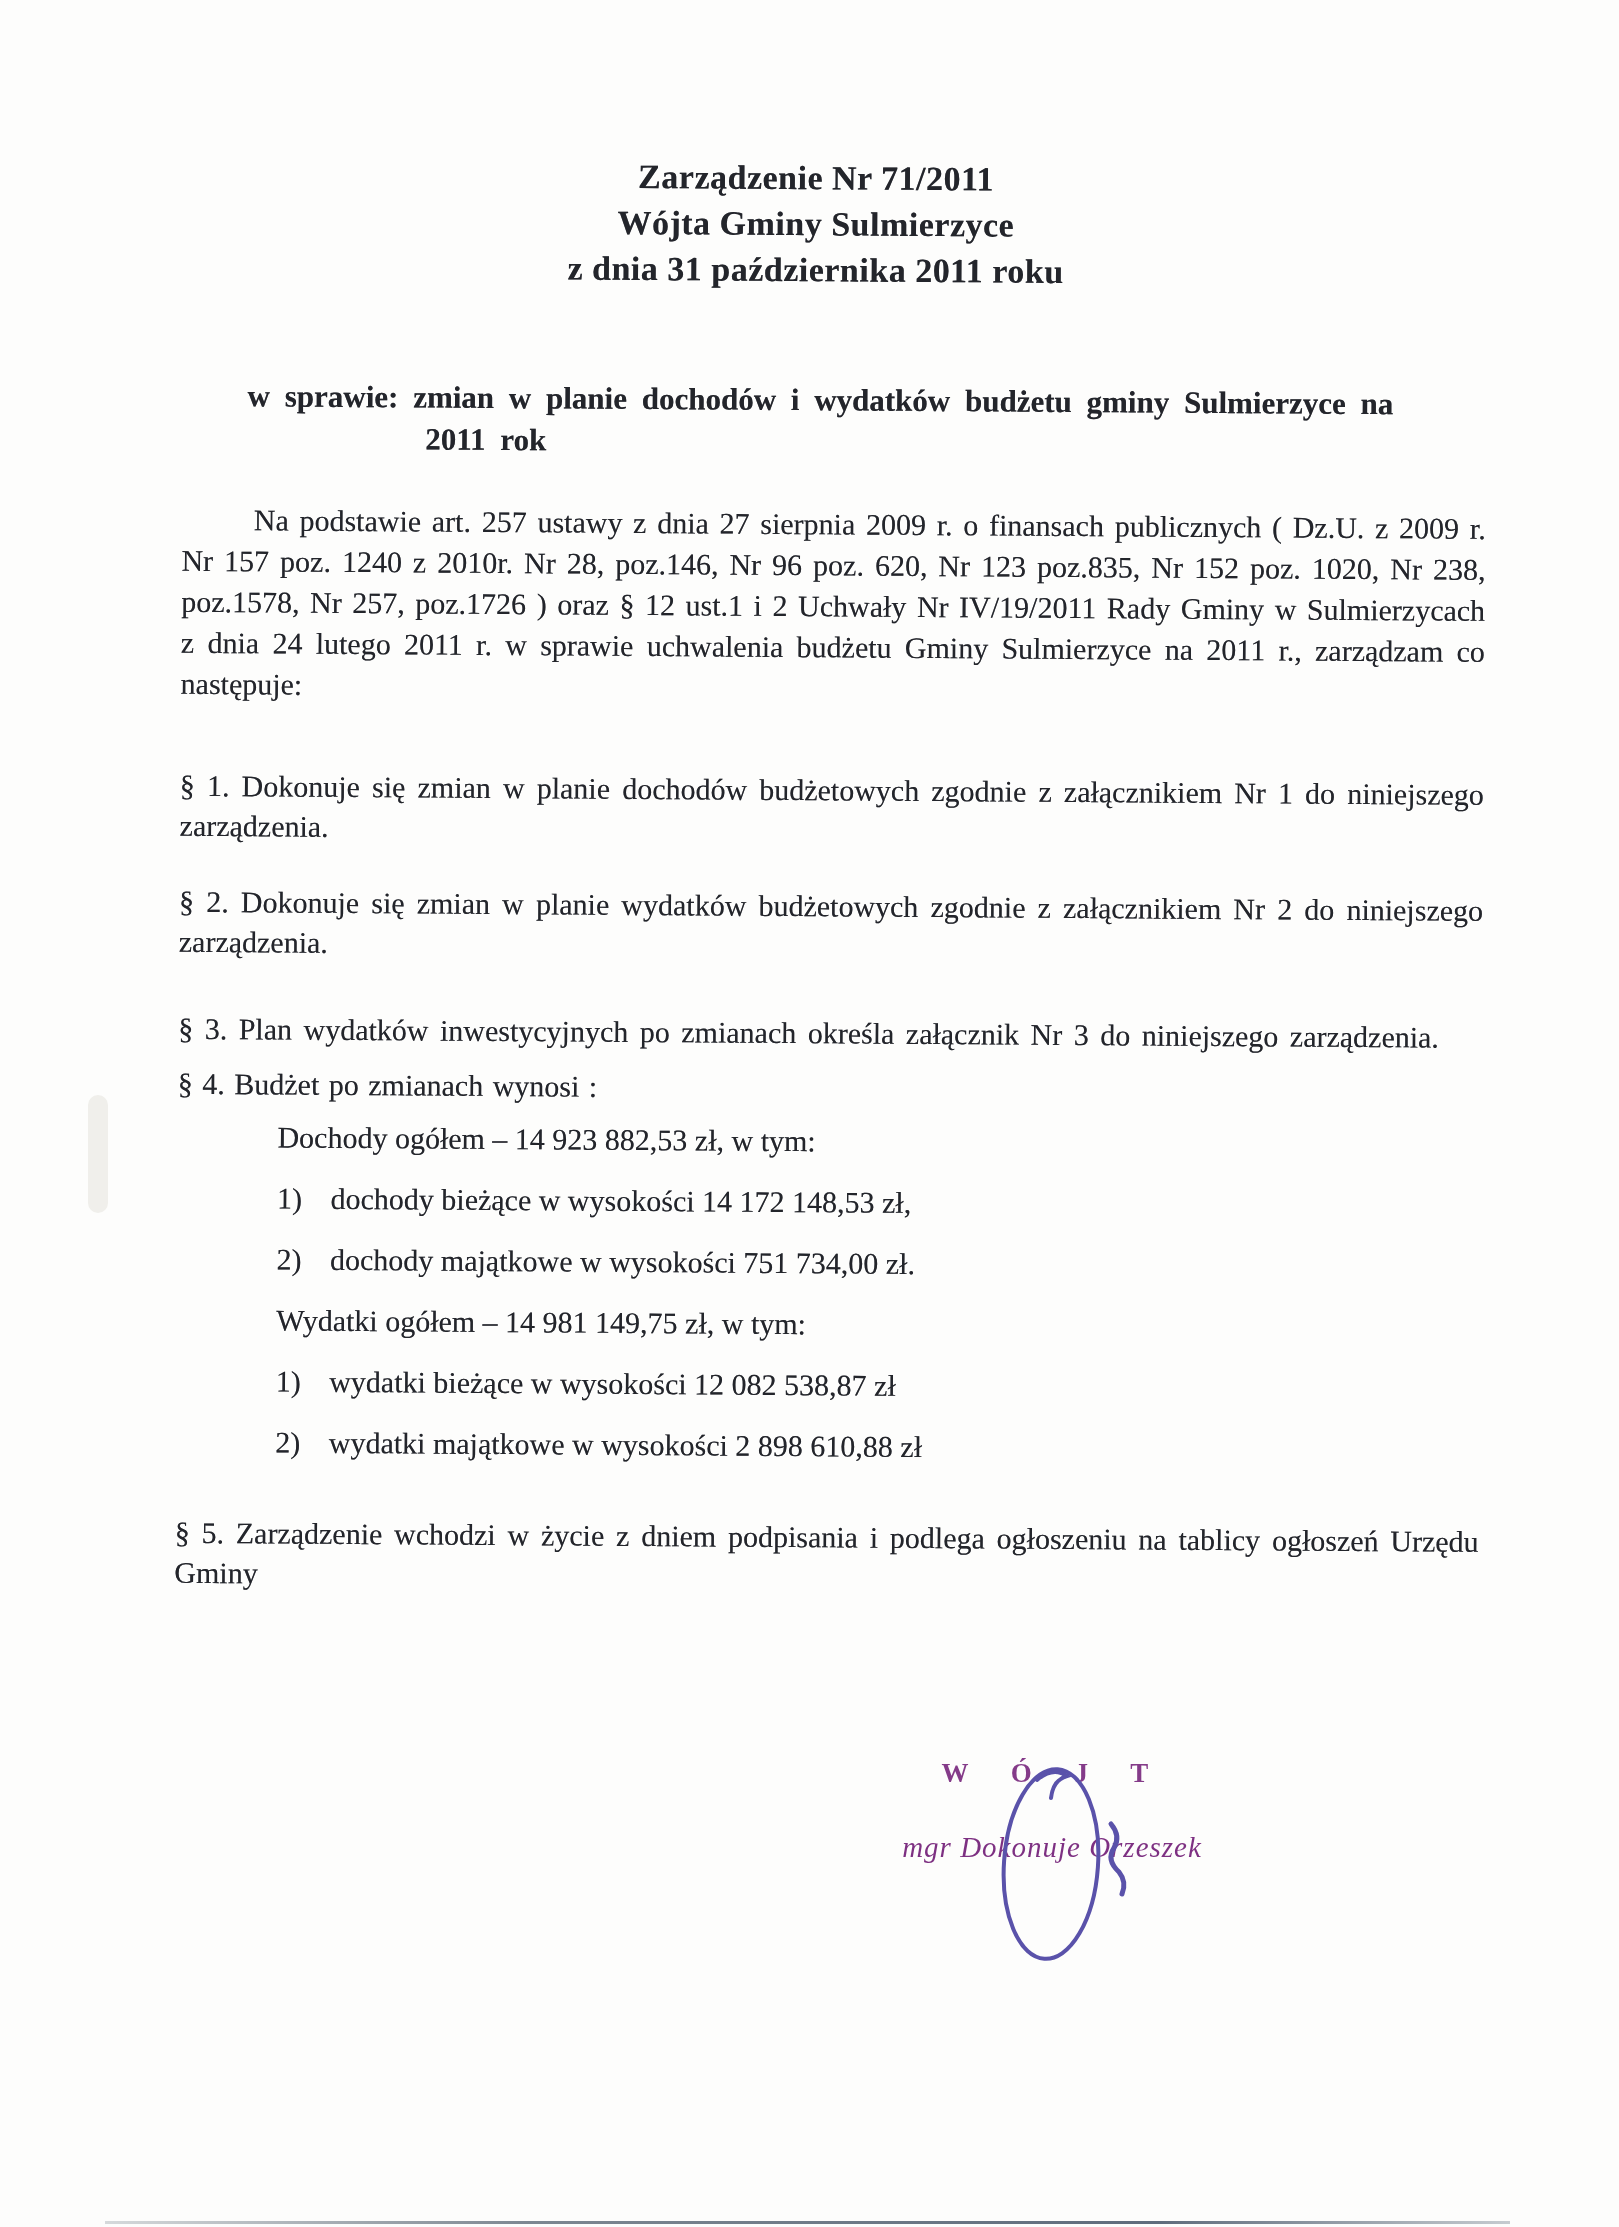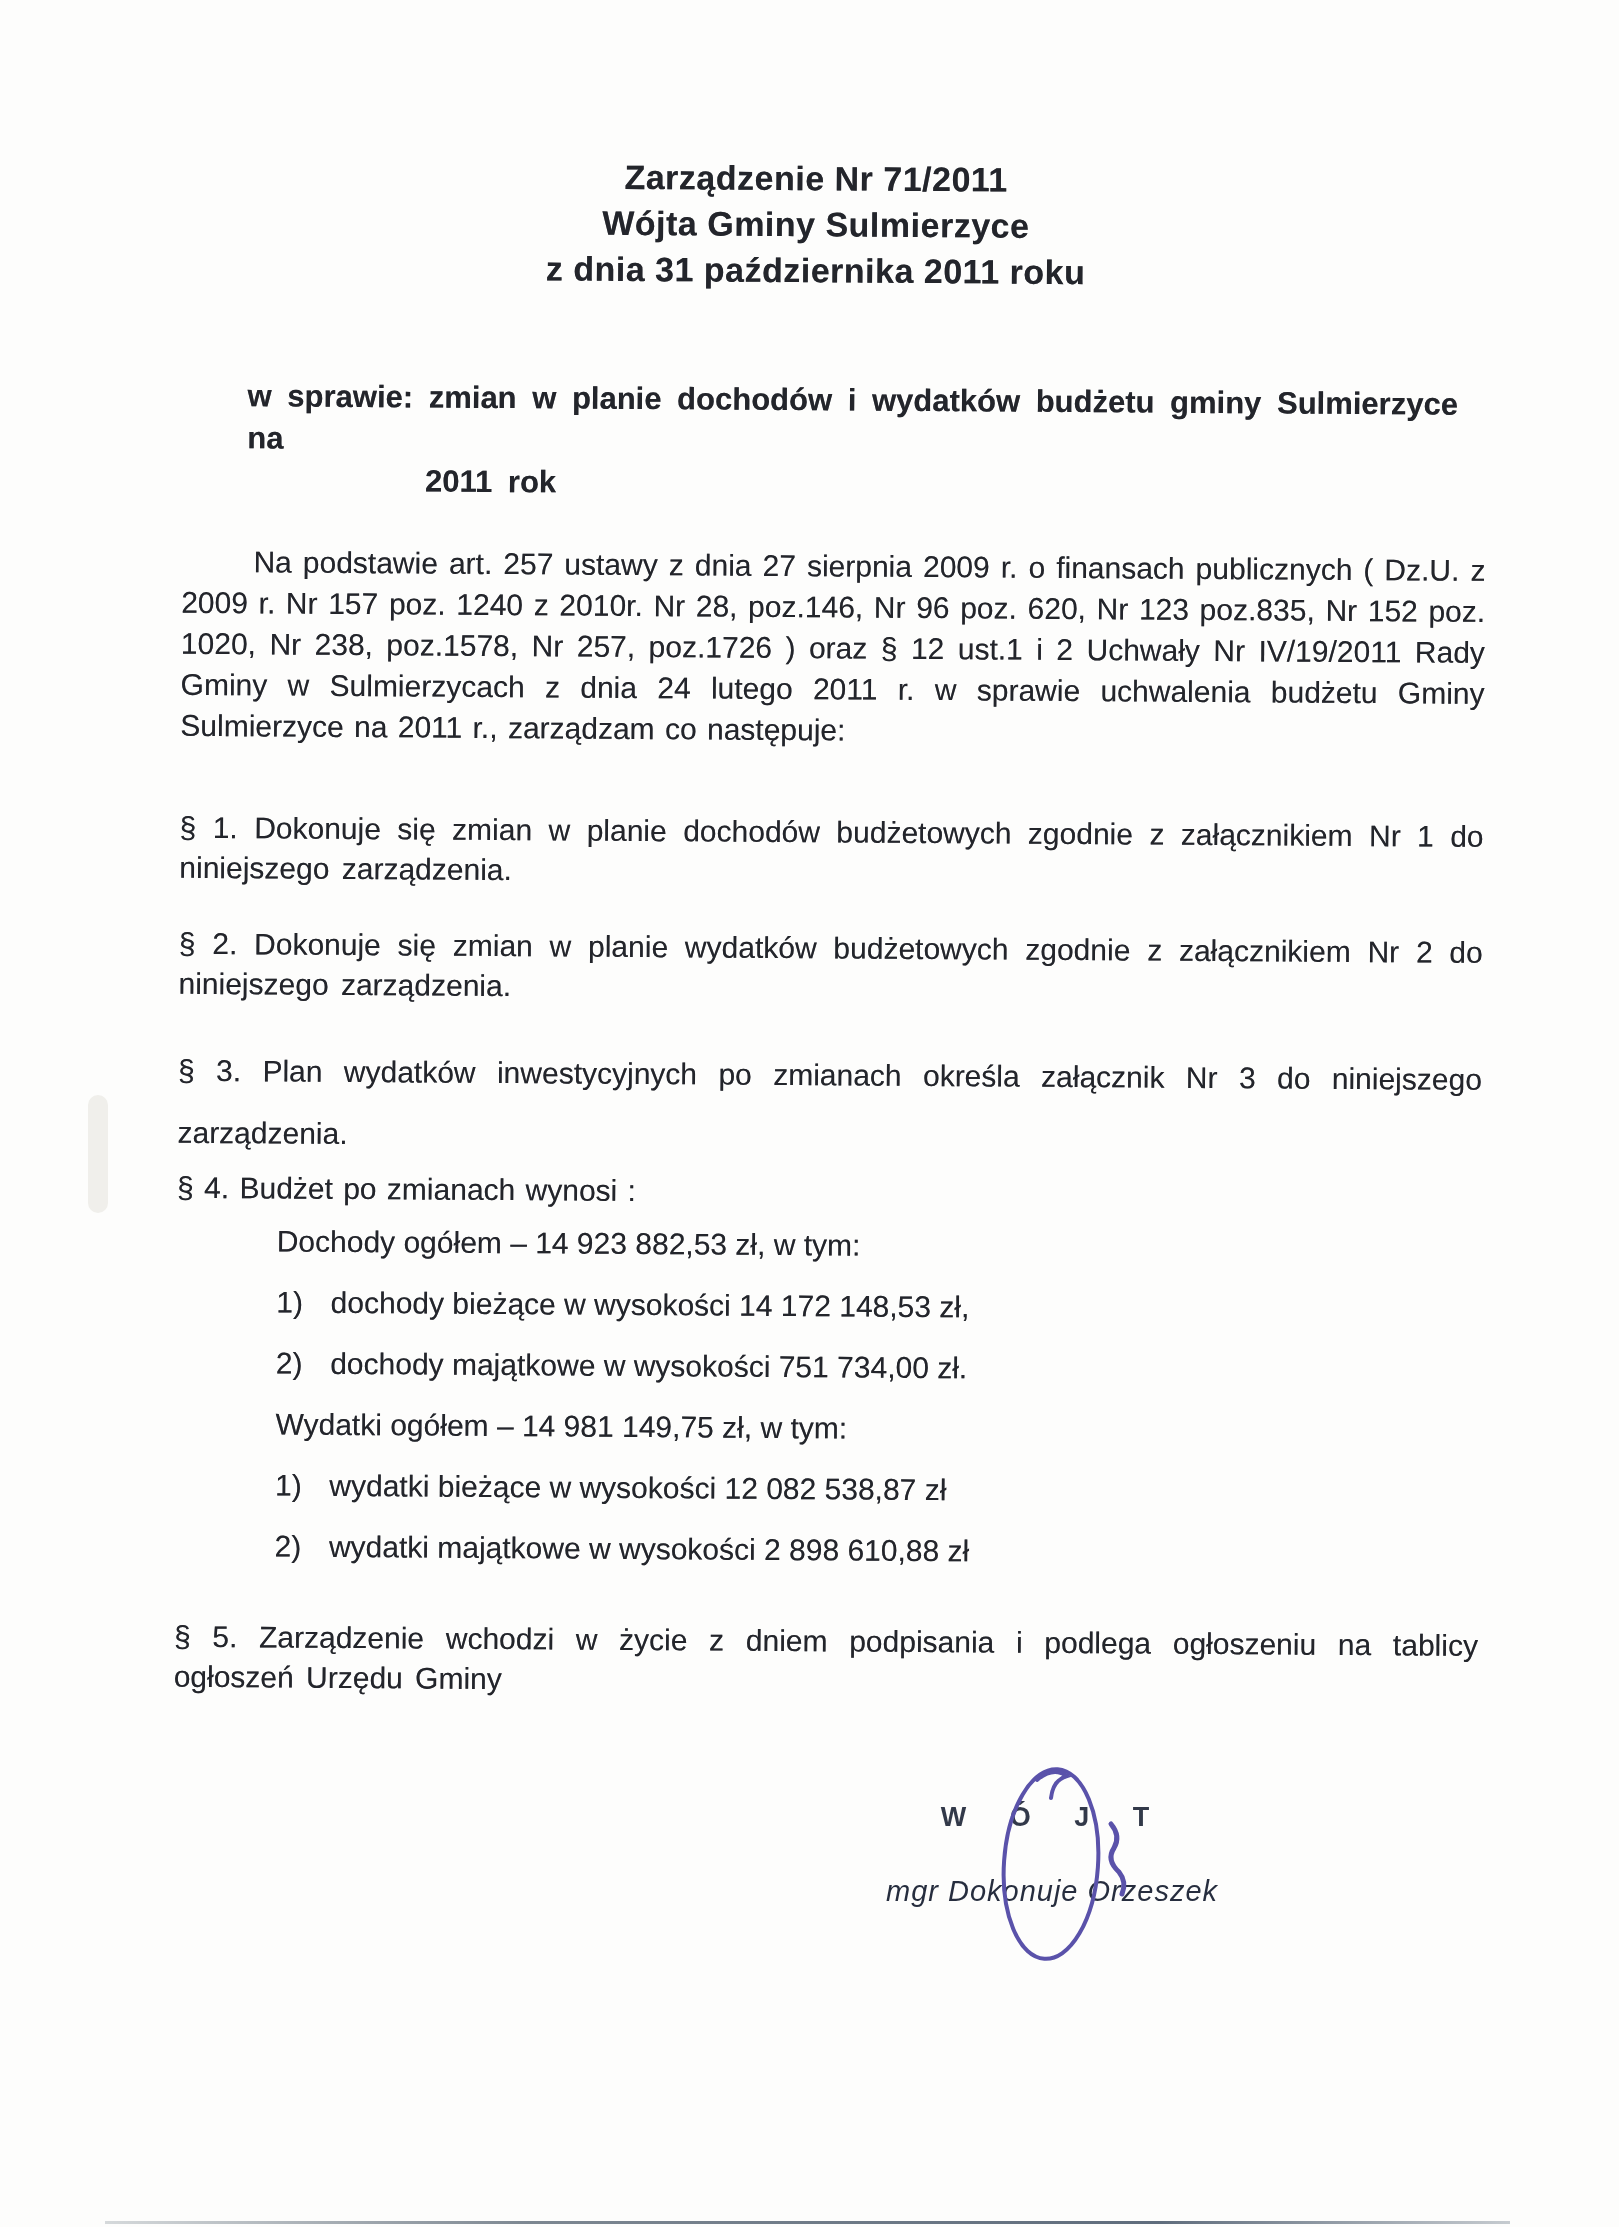--- a/index.html
+++ b/index.html
@@ -1,21 +1,21 @@
 <!DOCTYPE html>
 <html lang="pl"><head>
 <meta charset="utf-8">
 <style>
   html,body{margin:0;padding:0;background:#fdfdfc;}
   .page{
     position:relative;
     width:1619px;height:2227px;
     background:#fdfdfc;
     overflow:hidden;
-    font-family:Liberation Sans, sans-serif;
+    font-family:Liberation Serif, serif;
     color:#23252b;
   }
   .content{
     position:absolute;
     left:0;top:0;
     width:1619px;
     padding:150px 130px 0 185px;
     box-sizing:border-box;
     transform:rotate(0.4deg);
     transform-origin:60px 60px;
@@ -147,21 +147,21 @@
     </div>
     <div class="budget-line budget-item">
       <span class="num">2)</span>
       <span>wydatki majątkowe w wysokości 2 898 610,88 zł</span>
     </div>
 
     <p class="par par5">§ 5. Zarządzenie wchodzi w życie z dniem podpisania i podlega ogłoszeniu na tablicy ogłoszeń Urzędu Gminy</p>
 
   </div>
 
-  <div class="stamp" style="color: #0f172a; margin-top: 44px;">
+  <div class="stamp" style="color: #701a75;">
     <div class="stamp-title">W Ó J T</div>
     <div class="stamp-name">mgr Dokonuje Orzeszek</div>
   </div>
 
   <svg class="ink" viewBox="0 0 170 225" xmlns="http://www.w3.org/2000/svg">
     <g fill="none" stroke-linecap="round">
       <ellipse class="ink-stroke" cx="66" cy="112" rx="47" ry="95" transform="rotate(4 66 112)" stroke-width="4" stroke="#5a52aa"></ellipse>
       <path class="ink-stroke" d="M 52 28 q 16 -14 30 -4 q -14 4 -16 22" stroke-width="4" stroke="#5a52aa"></path>
       <path class="ink-stroke" d="M 126 72 q 10 12 3 24 q -8 12 5 24 q 8 10 3 22" stroke-width="5" stroke="#5a52aa"></path>
     </g>

